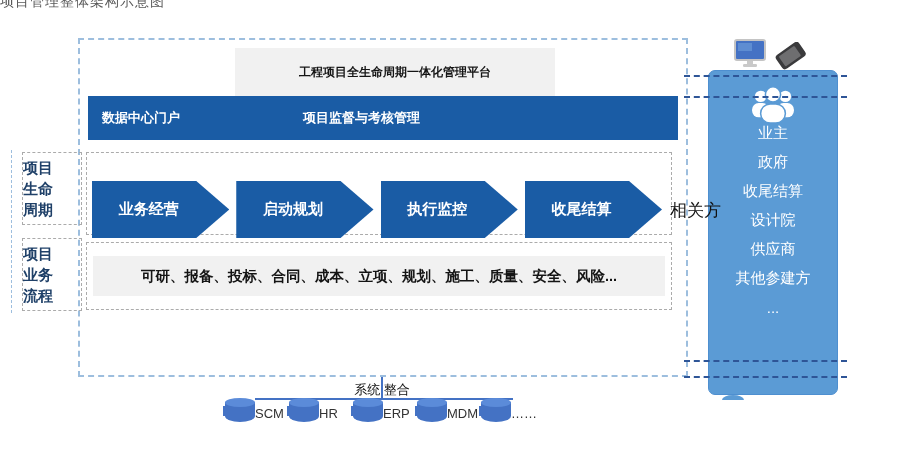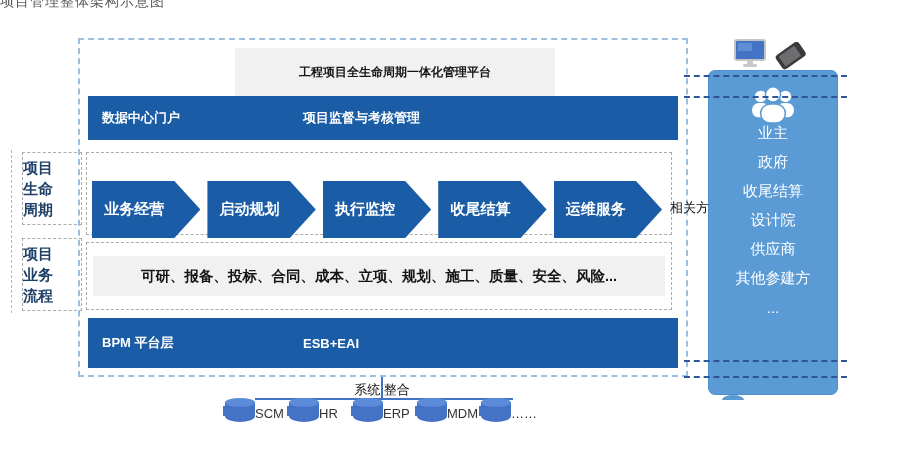--- a/index.html
+++ b/index.html
@@ -43,21 +43,21 @@
   .process-bar{position:absolute;left:93px;top:256px;width:572px;height:40px;background:var(--bar_bg);
     display:flex;align-items:center;justify-content:center;font-size:14.5px;font-weight:bold;color:#141414;white-space:nowrap;}
 
   .side-dash-line{position:absolute;left:11px;top:150px;height:163px;width:0;border-left:1.5px dashed var(--dash_light);}
   .side-label{position:absolute;left:22px;width:60px;height:73px;border:1px dashed var(--dash_gray);
     display:flex;flex-direction:column;align-items:flex-start;justify-content:center;}
   .side-label div{font-size:15px;font-weight:bold;color:var(--navy_text);line-height:21px;}
   .side-label.lc{top:152px;}
   .side-label.bp{top:238px;}
 
-  .related-label{position:absolute;left:670px;top:199px;font-size:13px;color:#111;white-space:nowrap;z-index:4;}
+  .related-label{position:absolute;left:670px;top:199px;font-size:17px;color:#111;white-space:nowrap;z-index:4;}
 
   .stem{position:absolute;left:381px;top:377px;width:2px;height:21px;background:var(--cylinder);}
   .integration-label{position:absolute;left:330px;top:381px;width:104px;text-align:center;font-size:13px;color:#111;}
   .h-connector{position:absolute;left:255px;top:398px;width:258px;height:2px;background:var(--cylinder);}
   .systems-row{position:absolute;left:223px;top:399px;width:322px;display:flex;}
   .sys{width:64px;display:flex;flex-direction:row;align-items:center;}
   .sys .stub{width:2px;height:10px;background:var(--cylinder);}
   .cyl{position:relative;width:30px;height:20px;background:var(--cylinder);border-radius:0 0 15px 15px/0 0 6px 6px;margin-top:3px;}
   .cyl::before{content:'';position:absolute;left:0;right:0;top:-4px;height:9px;border-radius:50%;background:#5B8BD9;}
   .syslbl{margin-top:5px;font-size:13px;color:#333;}
@@ -121,34 +121,27 @@
       </div>
 
       <div class="arrow">
         <span>执行监控</span>
       </div>
 
       <div class="arrow">
         <span>收尾结算</span>
       </div>
 
-      <div class="arrow">
-        <span>运维服务</span>
-      </div>
     </div>
 
   <div class="related-label">相关方</div>
 
   <div class="sub-box box-process"></div>
   <div class="process-bar">可研、报备、投标、合同、成本、立项、规划、施工、质量、安全、风险...</div>
 
-  <div class="blue-bar bar-bpm">
-    <span class="lbl-left">BPM  平台层</span>
-    <span class="lbl-mid">ESB+EAI</span>
-  </div>
 
   <div class="stem"></div>
   <div class="integration-label">系统 整合</div>
   <div class="h-connector"></div>
 
   <div class="systems-row">
 
       <div class="sys">
         <div class="stub"></div>
         <div class="cyl"></div>

